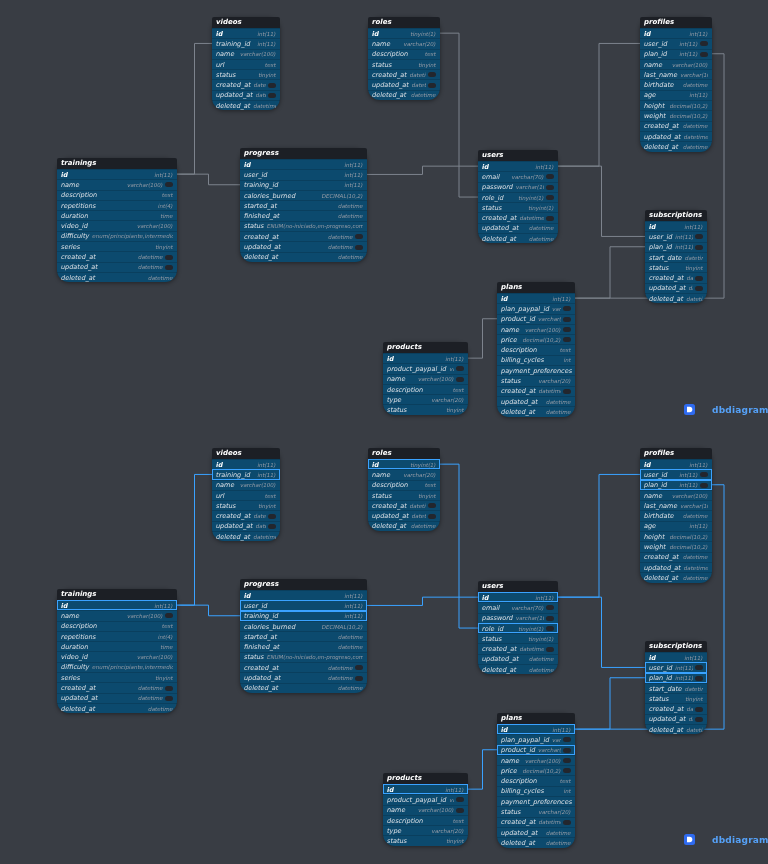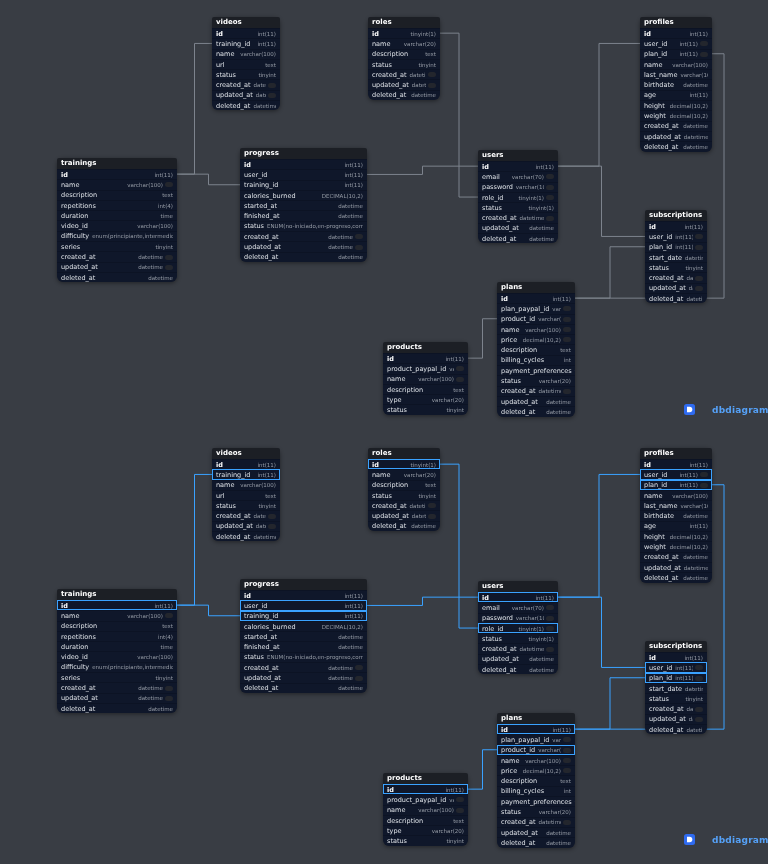--- a/index.html
+++ b/index.html
@@ -8,24 +8,25 @@
     background:#393d44;
     font-family:"DejaVu Sans","Liberation Sans",sans-serif;
     position:relative;
   }
   #canvas{position:absolute;inset:0;width:768px;height:864px;}
   #edge-layer{position:absolute;left:0;top:0;width:768px;height:864px;pointer-events:none;}
   .edge{fill:none;stroke:#7d838d;stroke-width:1;pointer-events:stroke;}
   .edge.hl{stroke:#3aa2ff;}
   .table{
     position:absolute;
-    background:#0f172a;
-    border-radius:6px;
+    background:#0c4a6e;
+    border-radius:12px;
     box-shadow:0 1px 4px rgba(0,0,0,.45);
     font-size:6.5px;
+    font-style:italic;
   }
   .thead{
     background:#1c1f25;color:#ffffff;font-weight:bold;font-size:7px;
     height:11px;line-height:11px;padding:0 4px;box-sizing:border-box;
     border-radius:2px 2px 0 0;white-space:nowrap;overflow:hidden;
   }
   .frow{
     display:flex;align-items:center;
     height:10.3px;padding:0 4px;box-sizing:border-box;
     border-top:1px solid rgba(0,0,0,.14);

